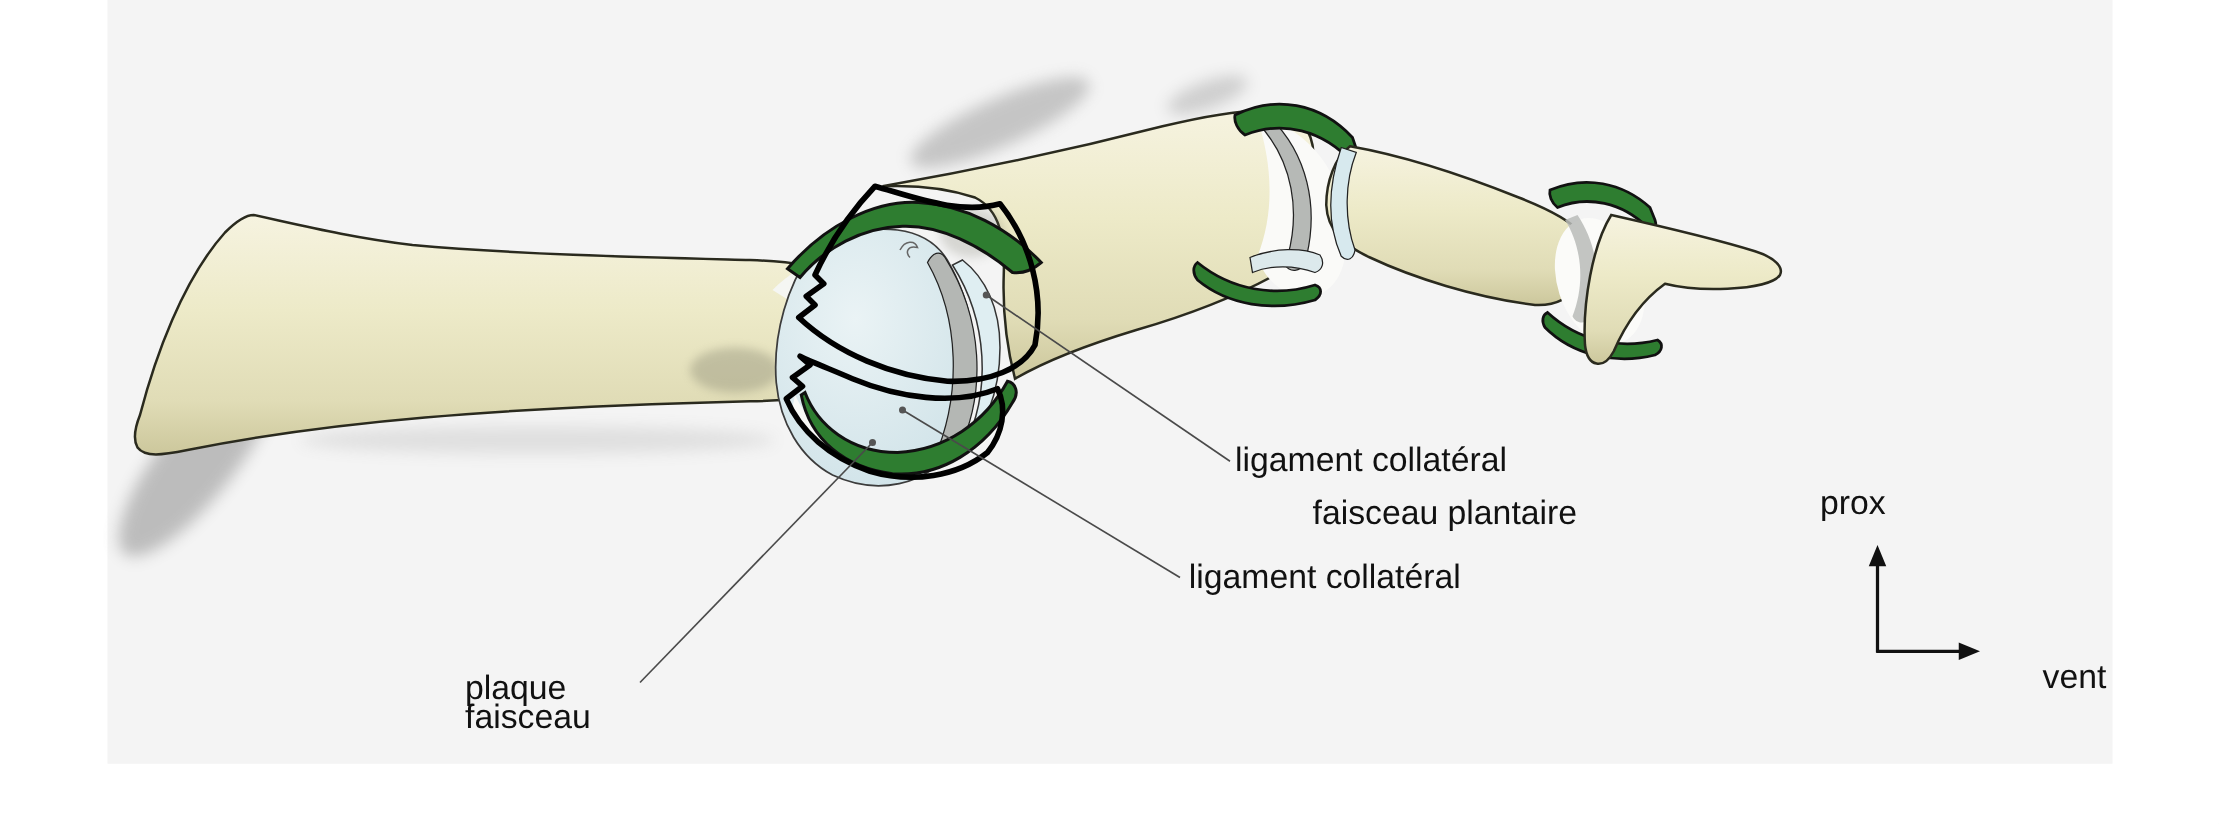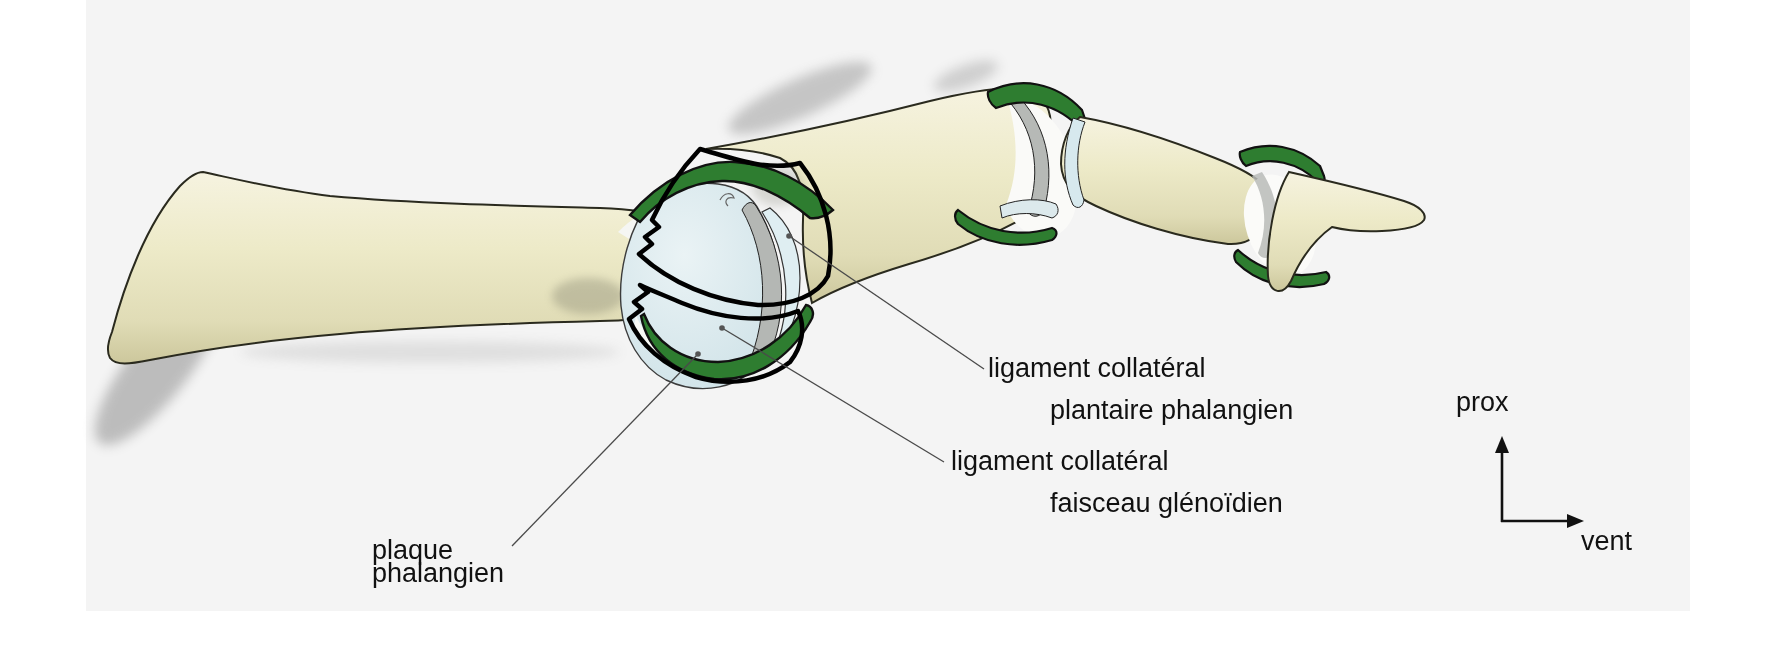--- a/index.html
+++ b/index.html
@@ -139,24 +139,23 @@
 
     <g stroke="#111" stroke-width="2.6" fill="#111">
       <line x1="1502" y1="522" x2="1502" y2="450"></line>
       <polygon points="1502,436 1495,453 1509,453" stroke="none"></polygon>
       <line x1="1501" y1="521" x2="1568" y2="521"></line>
       <polygon points="1584,521 1567,514 1567,528" stroke="none"></polygon>
     </g>
   </svg>
 
   <div class="lbl" style="left:988px;top:354px">ligament collatéral</div>
-  <div class="lbl" style="left:1050px;top:396px">plantaire phalangien</div>
+  <div class="lbl" style="left:1050px;top:396px">faisceau plantaire</div>
 
   <div class="lbl" style="left:951px;top:447px">ligament collatéral</div>
-  <div class="lbl" style="left:1050px;top:489px">faisceau glénoïdien</div>
 
   <div class="lbl" style="left:372px;top:536px">plaque</div>
-  <div class="lbl" style="left:372px;top:559px">phalangien</div>
+  <div class="lbl" style="left:372px;top:559px">faisceau</div>
 
   <div class="lbl" style="left:1456px;top:388px">prox</div>
-  <div class="lbl" style="left:1581px;top:527px">vent</div>
+  <div class="lbl" style="left:1634px;top:527px">vent</div>
 
 </div>
 
 </body></html>

